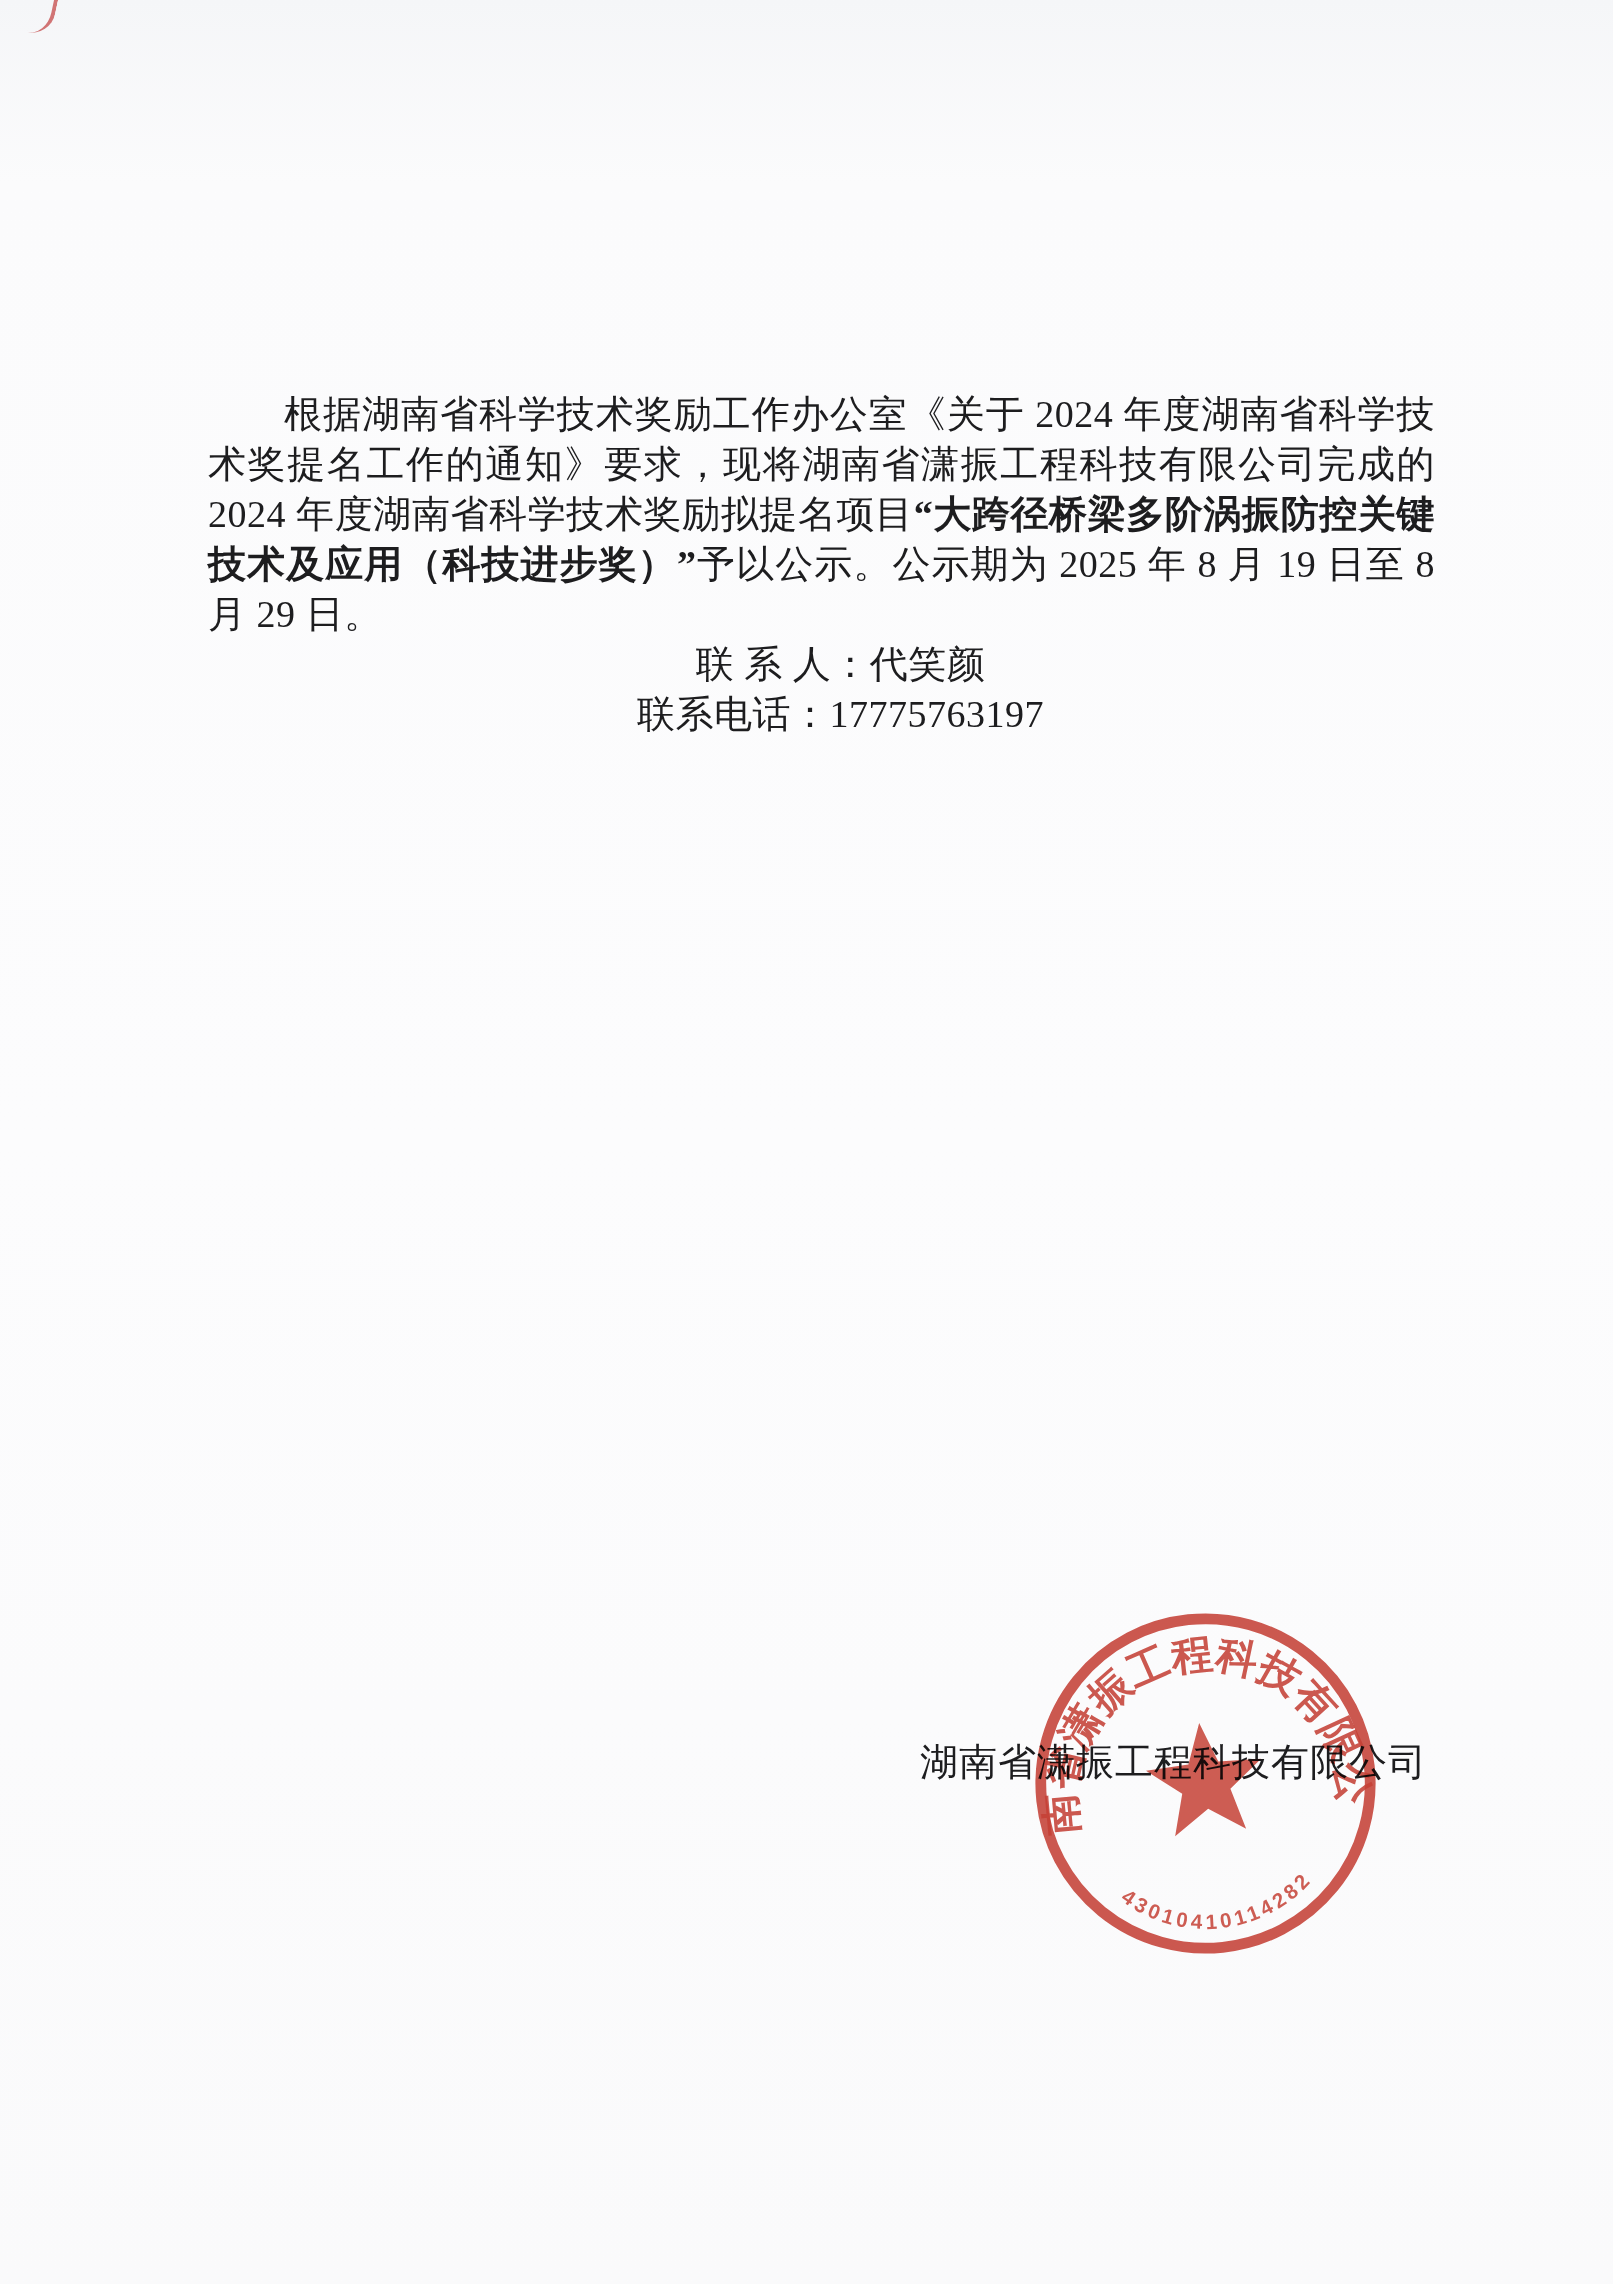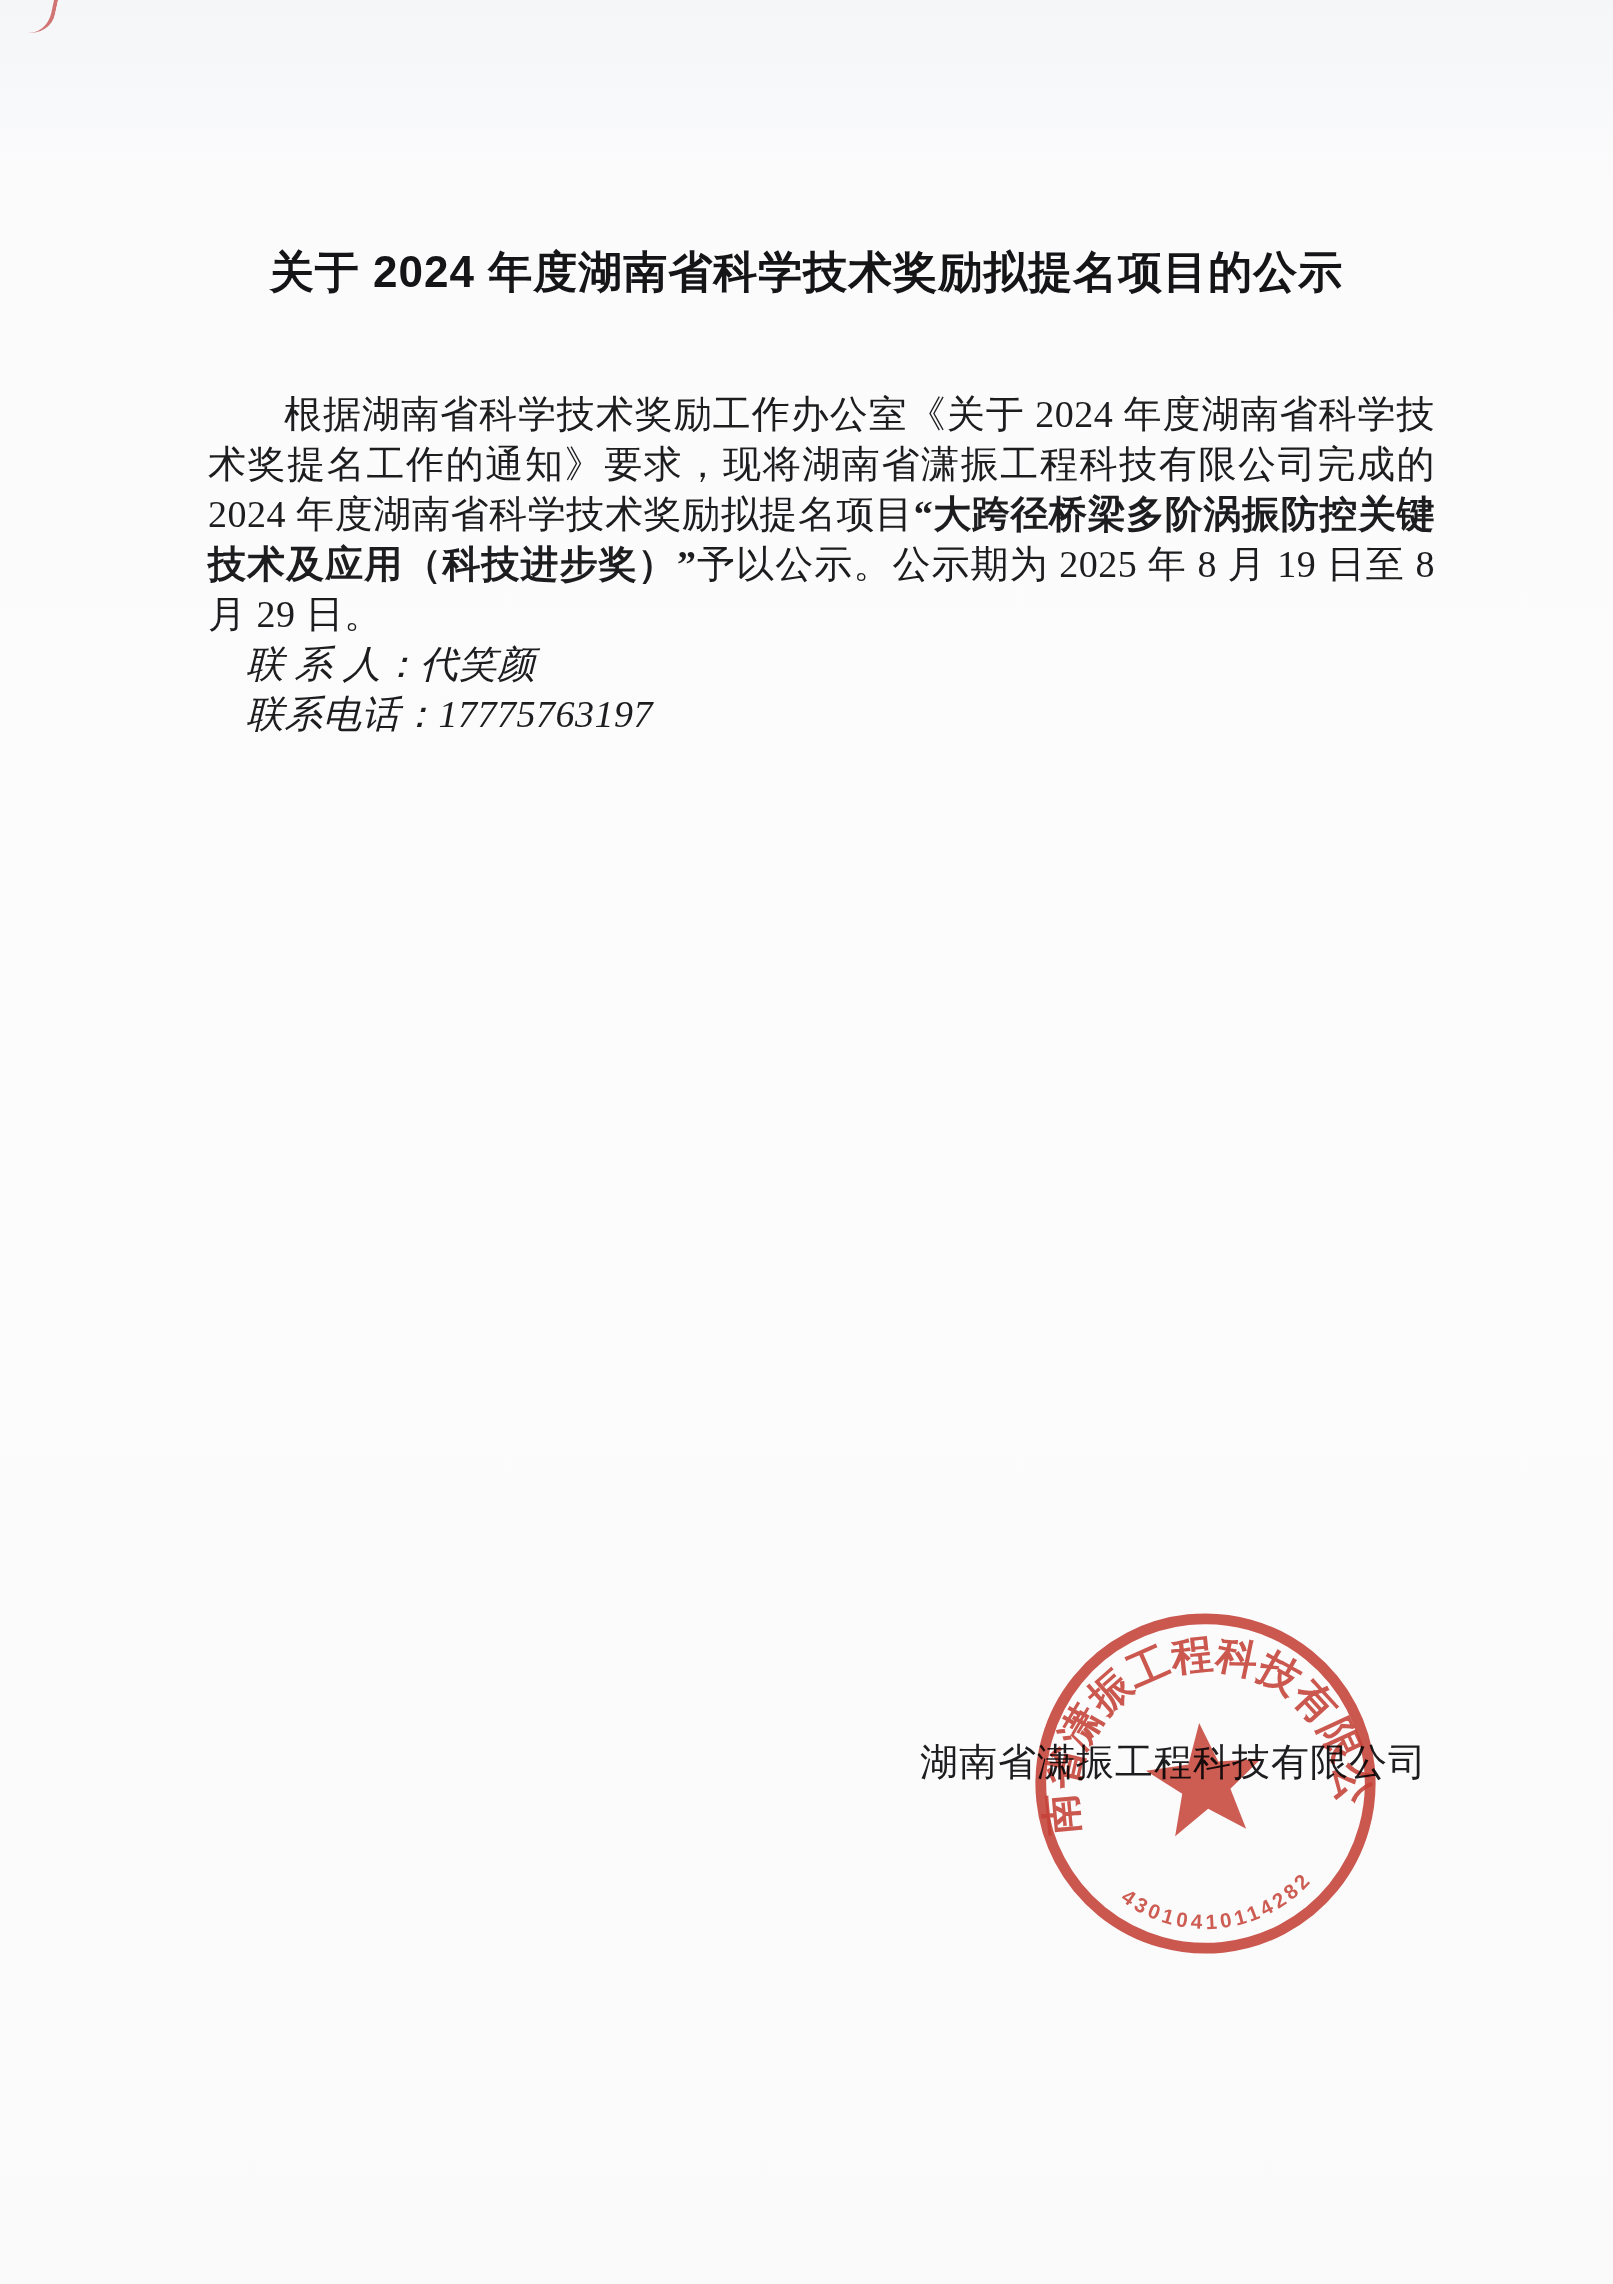--- a/index.html
+++ b/index.html
@@ -50,22 +50,21 @@
     line-height: 50px;
     text-align: justify;
     letter-spacing: 0.5px;
   }
   .body-text p {
     margin: 0;
     text-indent: 2em;
   }
   .body-text p.contact-line {
     text-indent: 1em;
-    text-align: left;
-    font-style: italic;
+    text-align: center;
   }
   .bold-seg { font-weight: 700; }
   .signature {
     position: absolute;
     top: 1725px;
     right: 186px;
     text-align: right;
     font-size: 38px;
     line-height: 74px;
     letter-spacing: 1px;
@@ -82,21 +81,20 @@
     transform: rotate(-6deg);
   }
 </style>
 </head>
 <body>
 
 <div class="page">
 
   <div class="red-mark"></div>
 
-  <h1 class="doc-title">关于 2024 年度湖南省科学技术奖励拟提名项目的公示</h1>
 
   <div class="body-text">
     <p><span>根据湖南省科学技术奖励工作办公室《关于 2024 年度湖南省科学技术奖提名工作的通知》要求，现将湖南省潇振工程科技有限公司完成的 2024 年度湖南省科学技术奖励拟提名项目</span><span class="bold-seg">“大跨径桥梁多阶涡振防控关键技术及应用（科技进步奖）”</span><span>予以公示。公示期为 2025 年 8 月 19 日至 8 月 29 日。</span></p>
 
 
     <p class="contact-line"><span>联 系 人：</span><span>代笑颜</span></p>
 
     <p class="contact-line"><span>联系电话：</span><span>17775763197</span></p>
 
   </div>

